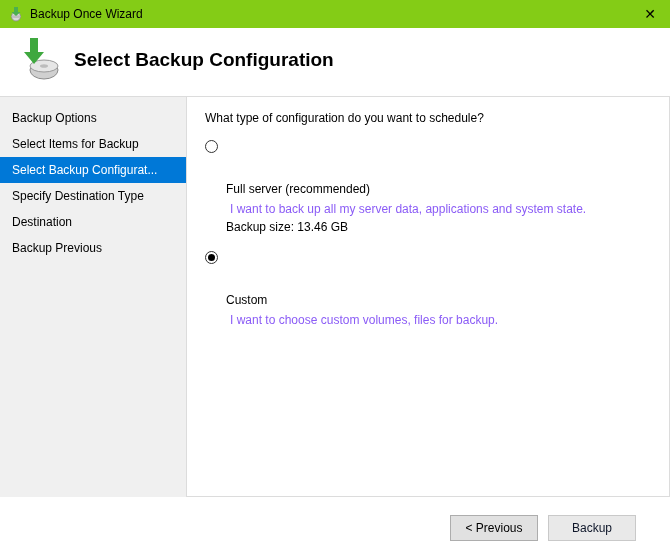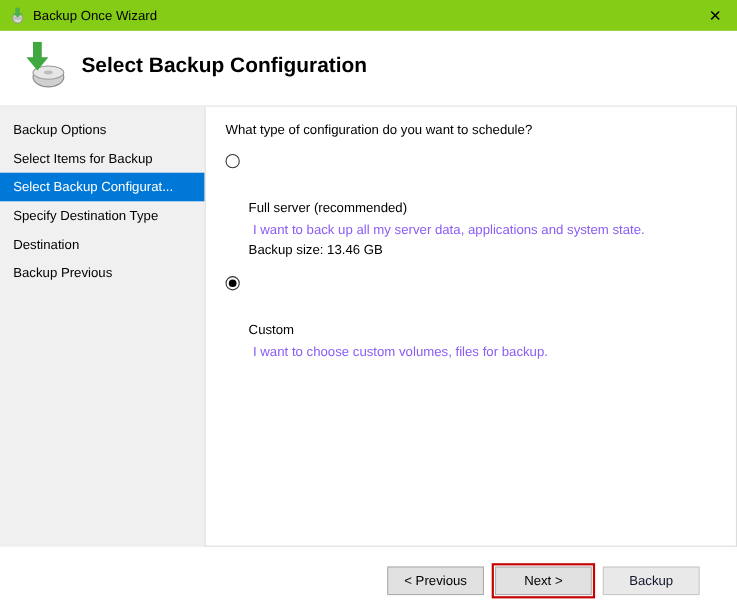--- a/index.html
+++ b/index.html
@@ -183,15 +183,14 @@
     <div class="option">
       <span class="radio checked"></span>
       <span class="opt-label">Custom</span>
     </div>
     <div class="opt-desc">I want to choose custom volumes, files for backup.</div>
   </div>
 </div>
 
 <div class="footer">
   <div class="btn">&lt; Previous</div>
-  <div class="btn highlight">Next &gt;</div>
   <div class="btn disabled">Backup</div>
 </div>
 
 </body></html>

